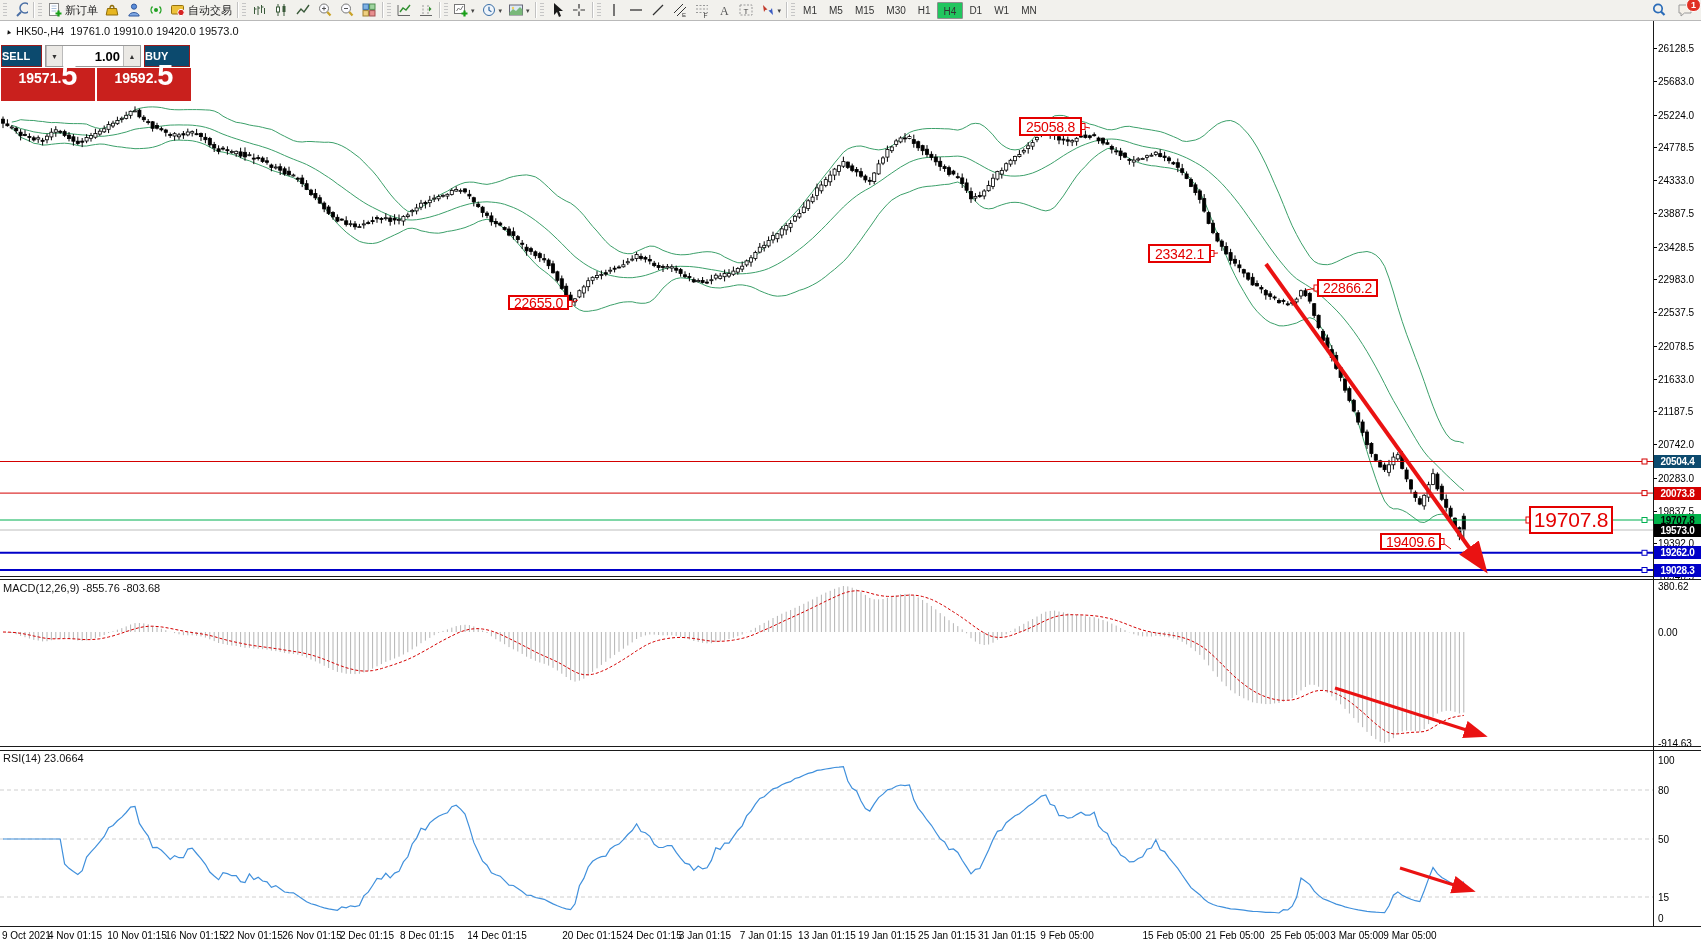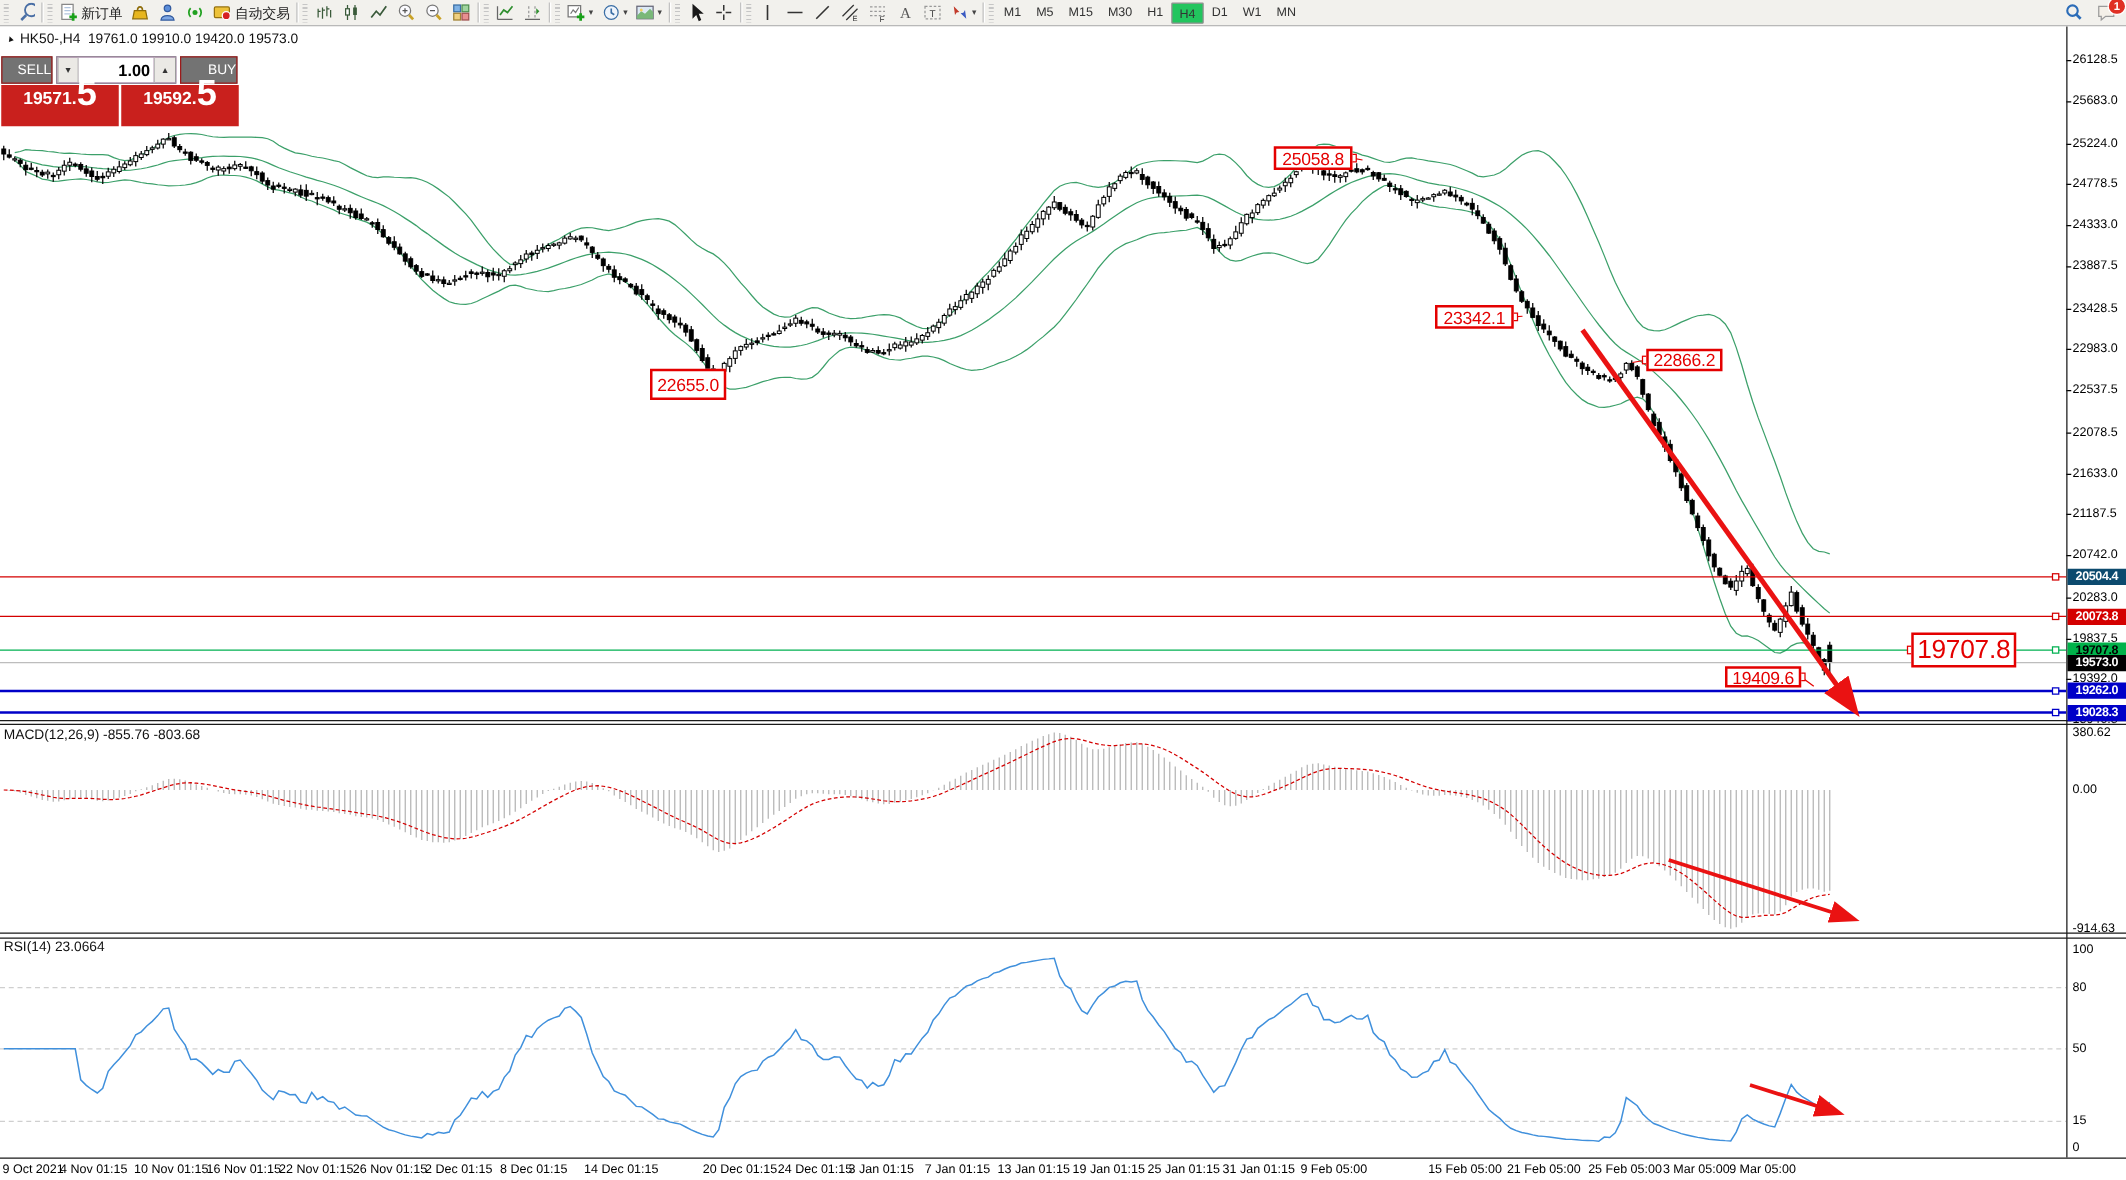--- a/index.html
+++ b/index.html
@@ -32,22 +32,22 @@
     text-align:center;line-height:13px;z-index:7;letter-spacing:-0.3px}
   .title{position:absolute;left:5px;top:25px;font-size:11px;color:#111;z-index:20;
     white-space:pre;display:flex;align-items:center;gap:4px}
   .title .mark{font-size:7px;transform:rotate(-20deg);color:#111}
   .pane-label{position:absolute;left:3px;font-size:11px;color:#111;z-index:8;white-space:pre}
   .tlabel{position:absolute;top:930px;font-size:10px;color:#000;transform:translateX(-50%);white-space:nowrap}
   .tlabel.first{transform:none}
   
   .trade{position:absolute;left:1px;top:45px;width:190px;z-index:30;font-family:"Liberation Sans",sans-serif}
   .trow{display:flex;height:22px}
-  .tp-btn{border:1px solid #9b1b1b;background:#737373;color:#fff;font-size:11px;font-weight:normal;
-    text-align:right;line-height:20px}
+  .tp-btn{border:1px solid #9b1b1b;background:#0c4a6e;color:#fff;font-size:11px;font-weight:bold;
+    text-align:left;line-height:20px}
   .sellb{width:41px}
   .buyb{width:46px}
   .vol{display:flex;width:96px;margin:0 3px;border:1px solid #9a9a9a;background:#701a75}
   .spin{width:17px;background:#ebe9e5;border:0;font-size:7px;color:#333;border-left:1px solid #bbb;border-right:1px solid #bbb}
   .vol input{width:60px;border:0;outline:0;text-align:right;font-size:13px;font-weight:bold;padding-right:3px;
     font-family:"Liberation Sans",sans-serif}
   .prow{display:flex;margin-top:1px}
   .pricebox{height:33px;background:#c9201d;color:#fff;display:flex;align-items:flex-end;justify-content:center;
     padding-bottom:11px}
   .pricebox .small{font-size:14px;font-weight:bold;line-height:24px}
@@ -1462,21 +1462,21 @@
       <div class="pbadge" style="top:486.6px;background:#d40000;color:#ffffff">20073.8</div>
       <div class="pbadge" style="top:513.5px;background:#00b24a;color:#000000">19707.8</div>
       <div class="pbadge" style="top:523.5px;background:#000000;color:#ffffff">19573.0</div>
       <div class="pbadge" style="top:546.3px;background:#0000c8;color:#ffffff">19262.0</div>
       <div class="pbadge" style="top:563.5px;background:#0000c8;color:#ffffff">19028.3</div>
     </div>
   <div id="annotations">
       <div class="ann" style="left:1019px;top:117px;width:63px;height:19px">25058.8</div>
       <div class="ann" style="left:1148px;top:244px;width:63px;height:19px">23342.1</div>
       <div class="ann" style="left:1317px;top:279px;width:61px;height:18px">22866.2</div>
-      <div class="ann" style="left:520px;top:295px;width:61px;height:25px">22655.0</div>
+      <div class="ann" style="left:508px;top:295px;width:61px;height:15px">22655.0</div>
       <div class="ann" style="left:1380px;top:533px;width:61px;height:17px">19409.6</div>
       <div class="ann big" style="left:1529px;top:506px;width:84px;height:28px">19707.8</div>
     </div>
 
   <div class="pane-label" style="top:582px">MACD(12,26,9) -855.76 -803.68</div>
   <div class="pane-label" style="top:752px">RSI(14) 23.0664</div>
   <div id="macd-axis">
       <div class="ytick" style="top:586px">380.62</div>
       <div class="ytick" style="top:632px">0.00</div>
       <div class="ytick" style="top:743px">-914.63</div>

